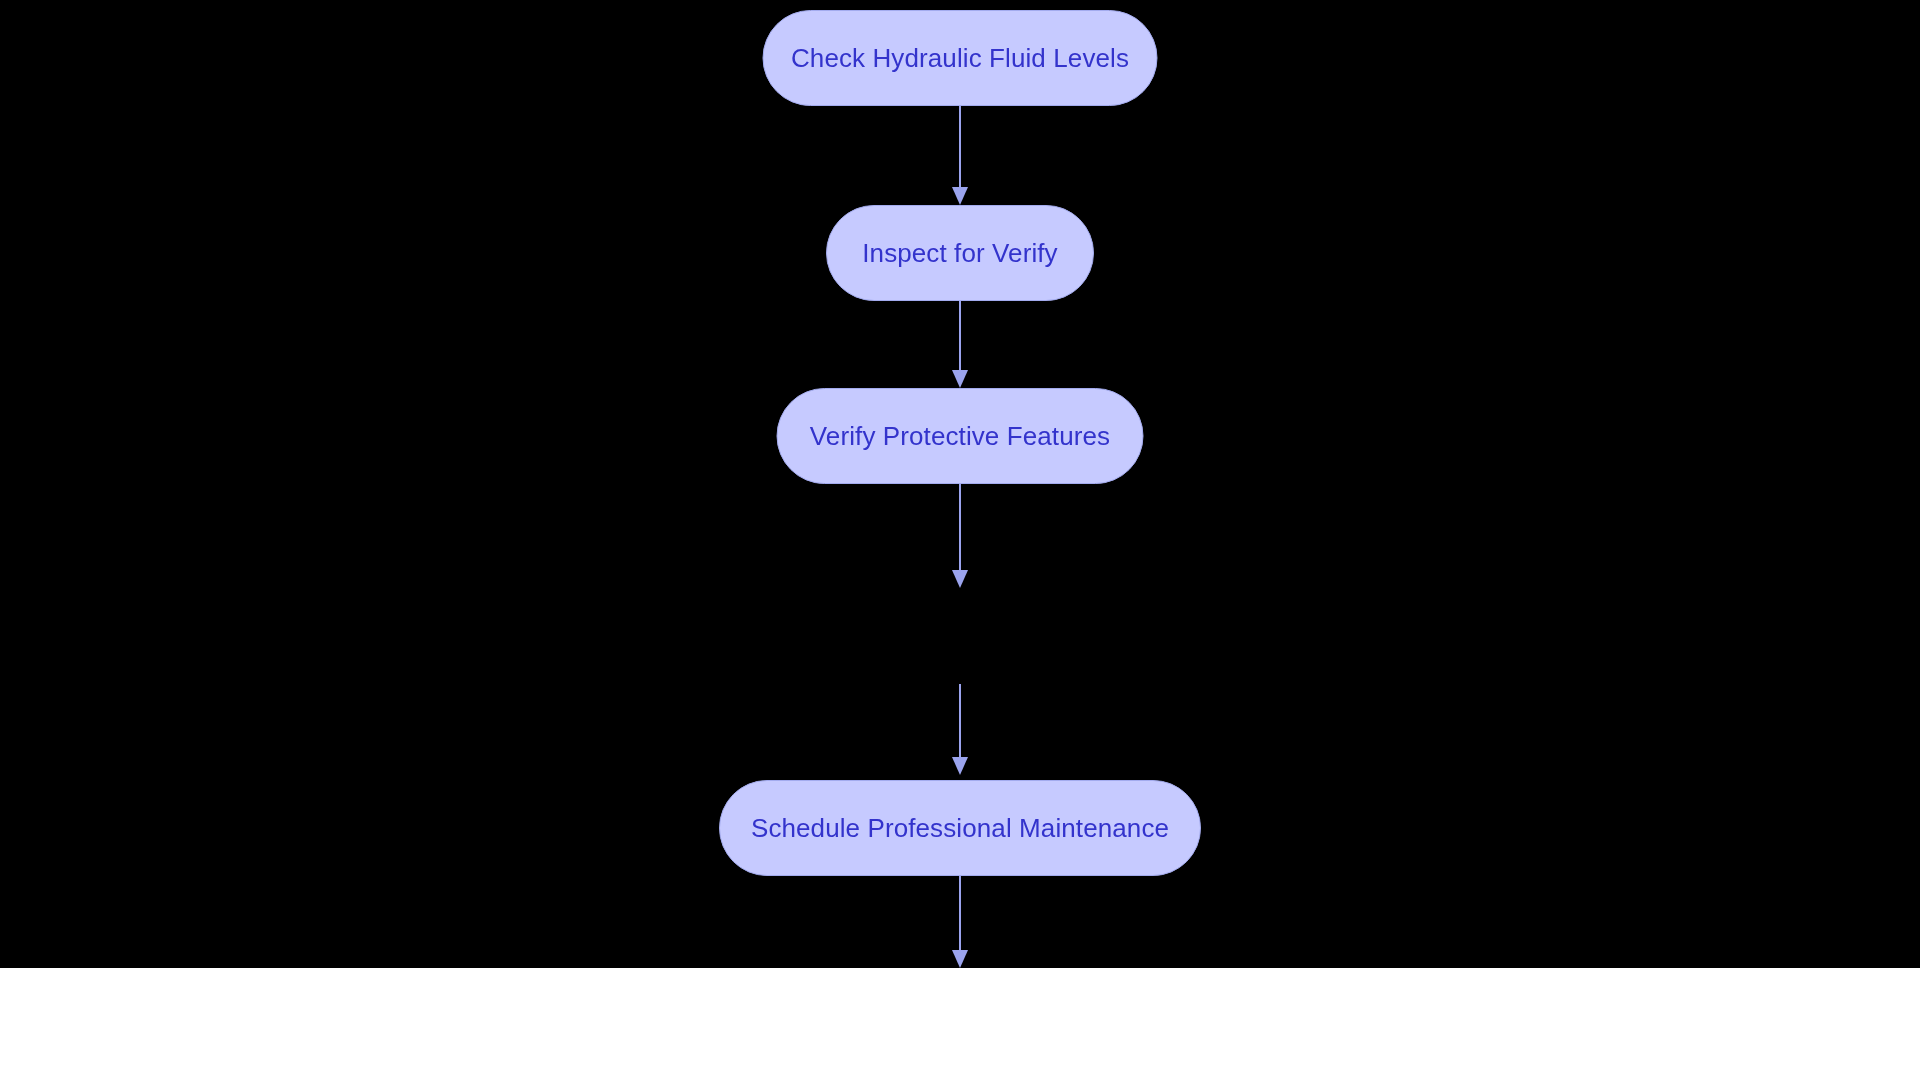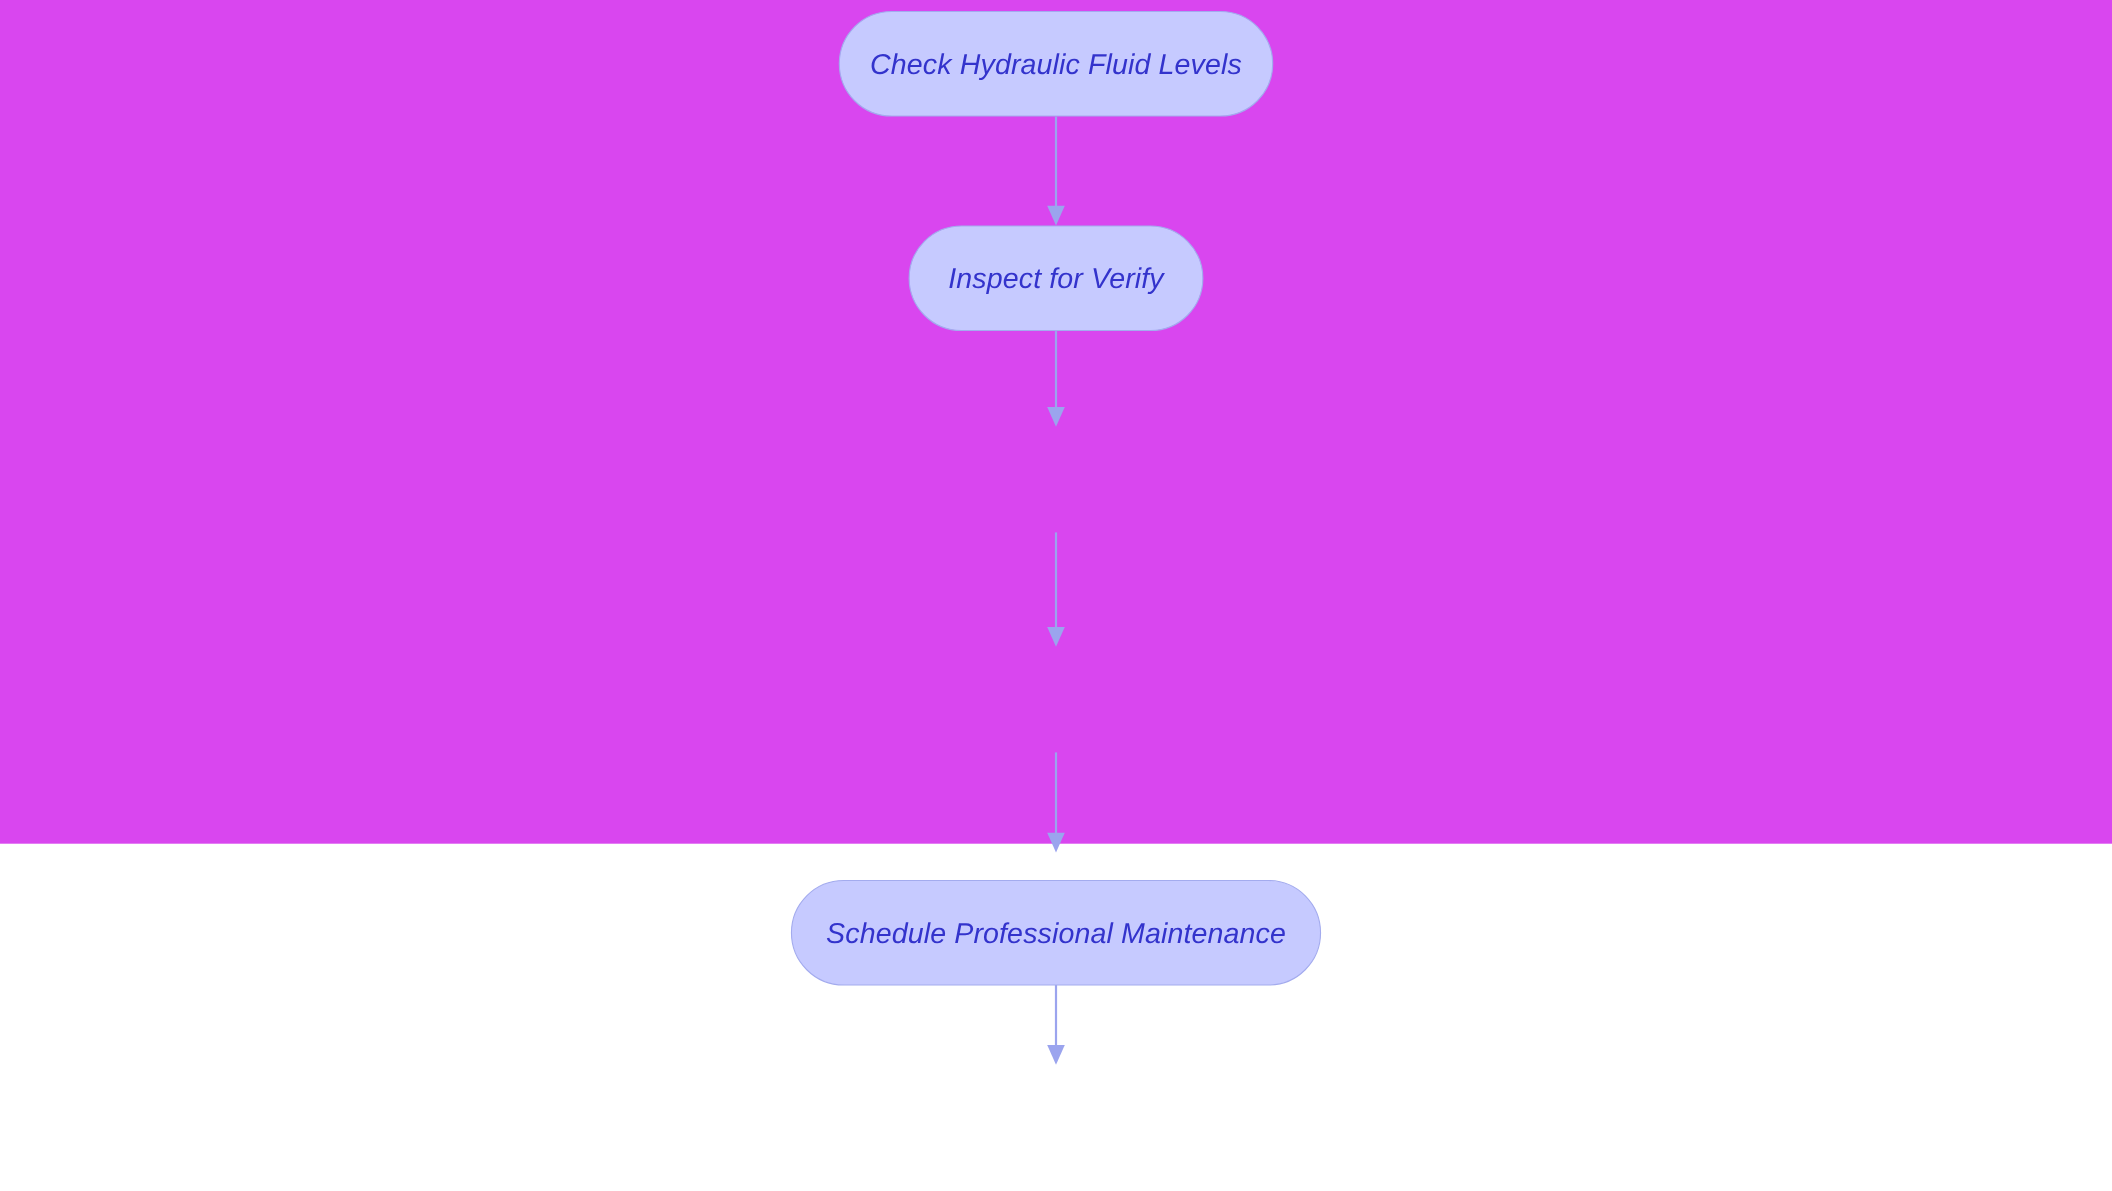--- a/index.html
+++ b/index.html
@@ -11,23 +11,22 @@
     width: 1920px;
     height: 1083px;
     background: #ffffff;
     font-family: "Liberation Sans", "DejaVu Sans", sans-serif;
     overflow: hidden;
   }
 
   #flowchart-canvas {
     position: relative;
     width: 1920px;
-    height: 767px;
-    background: #d946ef;
-    font-style: italic;
+    height: 968px;
+    background: #000000;
   }
 
   
   .flow-node {
     position: absolute;
     box-sizing: border-box;
     display: flex;
     align-items: center;
     justify-content: center;
     background: #c6caff;
@@ -101,16 +100,19 @@
     <div class="flow-connector" style="top: 871px; height: 97px;">
       <div class="flow-connector-line" style="height: 80px;"></div>
       <div class="flow-connector-arrowhead"></div>
     </div>
     <div class="flow-node" style="top: 10px; width: 395px;">
       <span class="flow-node-label">Check Hydraulic Fluid Levels</span>
     </div>
     <div class="flow-node" style="top: 205px; width: 268px;">
       <span class="flow-node-label">Inspect for Verify</span>
     </div>
-    <div class="flow-node" style="top: 800px; width: 482px; justify-content: center;">
+    <div class="flow-node" style="top: 388px; width: 367px;">
+      <span class="flow-node-label">Verify Protective Features</span>
+    </div>
+    <div class="flow-node" style="top: 780px; width: 482px; justify-content: center;">
       <span class="flow-node-label">Schedule Professional Maintenance</span>
     </div>
   </div>
 
 </body></html>

